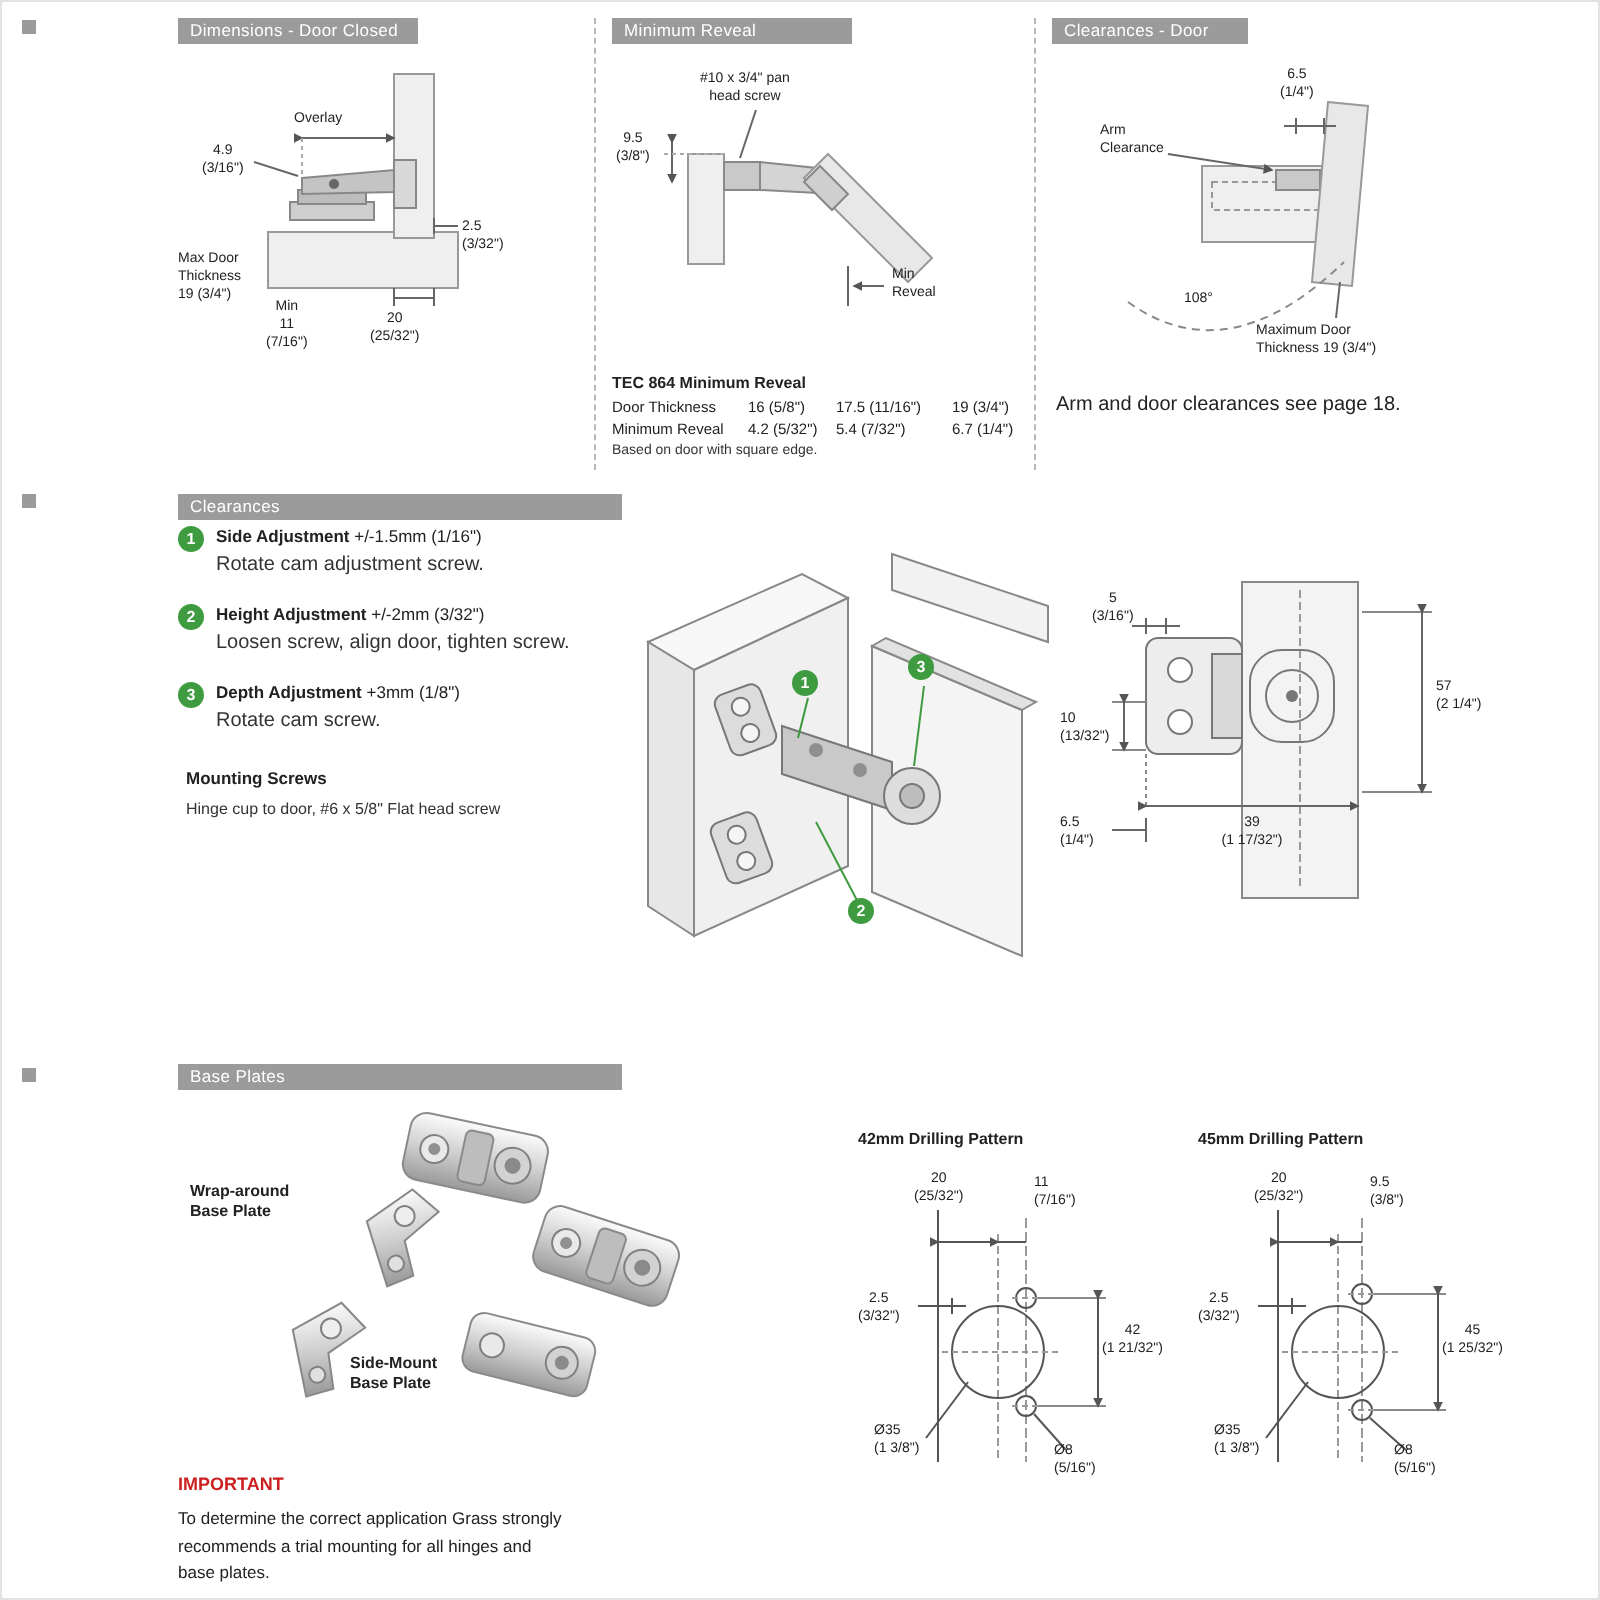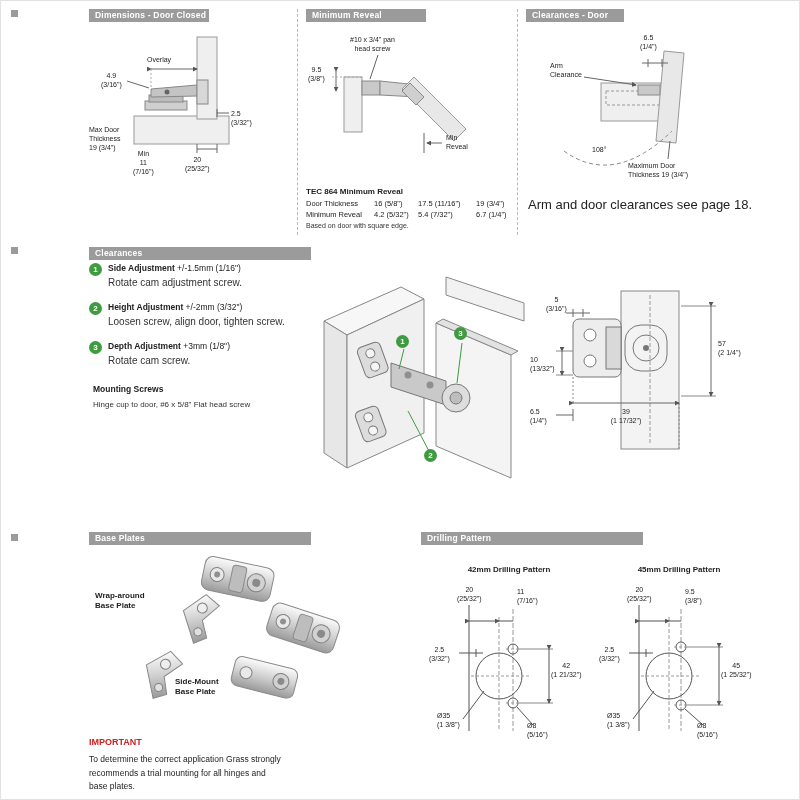--- a/index.html
+++ b/index.html
@@ -1,48 +1,48 @@
 <!DOCTYPE html>
 <html><head>
 <meta charset="utf-8">
 <style>
   *{margin:0;padding:0;box-sizing:border-box}
   html,body{background:#fff}
   .page{position:relative;width:800px;height:800px;background:#fff;
         font-family:"Liberation Sans",sans-serif;color:#222;overflow:hidden;
         border:1px solid #e2e2e2}
   .hdr{position:absolute;height:13px;background:#9b9b9b;color:#fff;font-size:8.5px;
-       font-weight:bold;line-height:13px;padding-left:6px;letter-spacing:.2px}
+       font-weight:normal;line-height:13px;padding-left:6px;letter-spacing:.2px}
   .mark{position:absolute;left:10px;width:7px;height:7px;background:#9b9b9b}
   .vsep{position:absolute;top:8px;height:226px;width:0;border-left:1px dashed #b8b8b8}
   .dg{position:absolute}
   .dg svg{position:absolute;left:0;top:0}
   .lbl{position:absolute;font-size:7px;line-height:1.3;color:#222;white-space:pre-line}
   .c{text-align:center}
   .b{font-weight:bold}
-  .note{position:absolute;font-size:13px;color:#222}
+  .note{position:absolute;font-size:10px;color:#222}
   .adj{position:absolute;left:88px;top:262px;width:205px}
   .adj-item{display:flex;gap:6px;margin-bottom:14px;font-size:8.5px}
   .numcirc{flex:0 0 13px;width:13px;height:13px;border-radius:50%;background:#3f9b3f;
            color:#fff;font-size:8px;font-weight:bold;text-align:center;line-height:13px}
   .adj-sub{margin-top:4px;font-size:10px;color:#333}
   .mount{margin-left:4px;margin-top:18px;font-size:8.5px}
   .mount .mline{margin-top:6px;font-size:8px;color:#333}
   .callout{position:absolute;width:13px;height:13px;border-radius:50%;background:#3f9b3f;
            color:#fff;font-size:8px;font-weight:bold;text-align:center;line-height:13px}
   .tbl{position:absolute;left:305px;top:186px;width:215px;font-size:7.5px}
   .tbl-title{font-weight:bold;font-size:8px;margin-bottom:3px}
   .tr{display:flex;margin-bottom:2px}
   .tr span:nth-child(1){width:68px}
   .tr span:nth-child(2){width:44px}
   .tr span:nth-child(3){width:58px}
   .tr span:nth-child(4){width:44px}
   .tbl-foot{margin-top:3px;font-size:7px;color:#333}
   .dp{position:absolute;width:160px;height:190px}
-  .dp-title{position:absolute;left:0;right:0;top:4px;text-align:center;font-weight:bold;font-size:8px}
+  .dp-title{position:absolute;left:0;right:0;top:4px;font-weight:bold;font-size:8px}
   .imp{position:absolute;left:88px;top:736px;width:280px}
   .imp-title{color:#cc1f1f;font-weight:bold;font-size:9px;margin-bottom:6px}
   .imp-text{font-size:8.5px;line-height:1.6;white-space:pre-line;color:#222}
 </style>
 </head>
 <body>
 
 <div class="page">
 
   <svg width="0" height="0" style="position:absolute">
@@ -257,21 +257,20 @@
 (2 1/4")</span>
     <span class="lbl" style="left:4px;top:92px">10
 (13/32")</span>
     <span class="lbl" style="left:4px;top:144px">6.5
 (1/4")</span>
     <span class="lbl c" style="left:75px;top:144px;width:50px">39
 (1 17/32")</span>
   </div>
 
   <div class="hdr" style="left:88px;top:531px;width:222px">Base Plates</div>
-  <div class="hdr" style="left:420px;top:531px;width:222px">Drilling Pattern</div>
 
   <div class="dg" style="left:88px;top:548px;width:265px;height:185px">
     <svg width="265" height="185" viewBox="0 0 265 185">
       <g transform="translate(118,6) rotate(12)">
         <rect width="70" height="34" rx="8" fill="url(#met)" stroke="#8a8a8a"></rect>
         <circle cx="14" cy="17" r="7" fill="#e9e9e9" stroke="#808080"></circle>
         <circle cx="14" cy="17" r="3" fill="#909090"></circle>
         <circle cx="54" cy="17" r="9" fill="#d2d2d2" stroke="#808080"></circle>
         <circle cx="54" cy="17" r="4" fill="#8a8a8a"></circle>
         <rect x="28" y="4" width="14" height="26" rx="3" fill="#bdbdbd" stroke="#8a8a8a"></rect>

